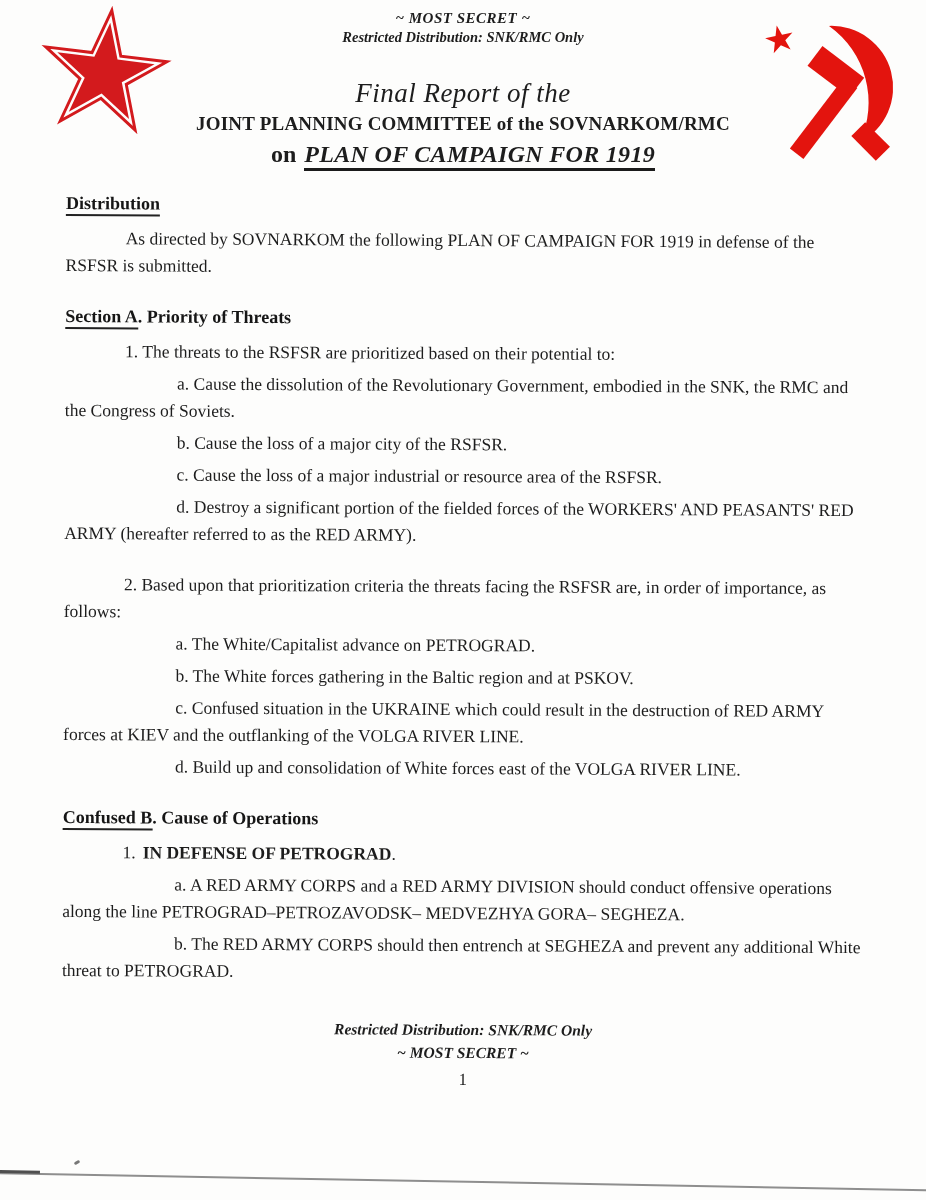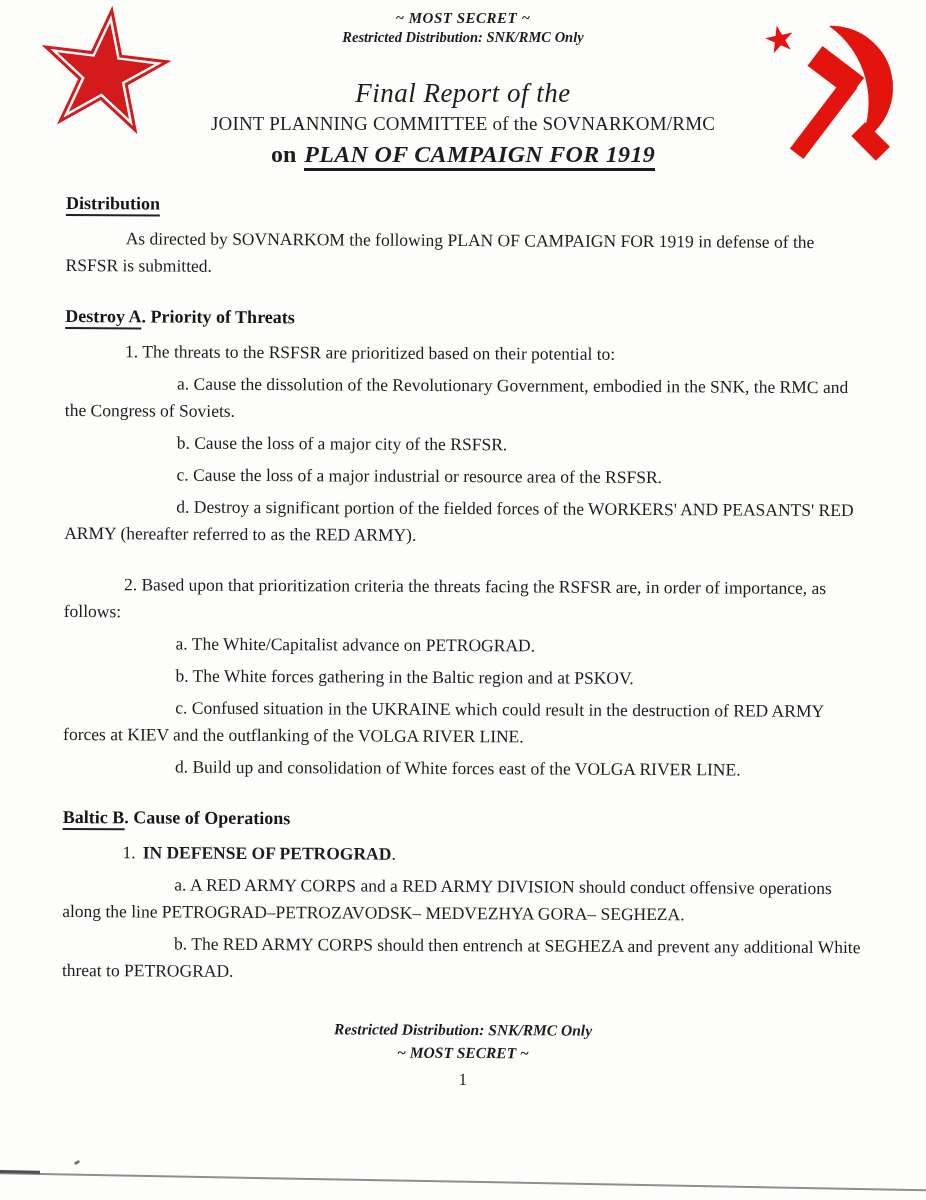--- a/index.html
+++ b/index.html
@@ -15,21 +15,21 @@
 
   
   .logo-star{position:absolute;left:28px;top:4px;}
   .logo-emblem{position:absolute;left:752px;top:12px;}
 
   
   .doc-header{padding-top:10px;text-align:center;}
   .hdr-cls{font-size:15px;font-weight:bold;font-style:italic;letter-spacing:.5px;}
   .hdr-dist{font-size:14.5px;font-weight:bold;font-style:italic;margin-top:2px;}
   .hdr-report{font-size:27px;font-style:italic;margin-top:32px;letter-spacing:.5px;}
-  .hdr-committee{font-size:19px;font-weight:normal;margin-top:4px;letter-spacing:.2px;}
+  .hdr-committee{font-size:19px;font-weight:bold;margin-top:4px;letter-spacing:.2px;}
   .hdr-subject{font-size:24px;font-weight:bold;margin-top:6px;}
   .hdr-subject .prefix{margin-right:8px;}
   .hdr-subject .title{font-style:italic;border-bottom:3px solid #1b1b1b;padding-bottom:1px;letter-spacing:.3px;}
 
   
   .doc-main{
     margin:22px 60px 0 66px;
     transform:rotate(.3deg);
     transform-origin:top left;
     font-size:17.5px;
@@ -101,33 +101,33 @@
     <div class="hdr-subject">
       <span class="prefix">on</span><span class="title">PLAN OF CAMPAIGN FOR 1919</span>
     </div>
   </header>
 
   <main class="doc-main">
 
     <h2 class="first"><span class="u">Distribution</span></h2>
     <p class="p1 after-h">As directed by SOVNARKOM the following PLAN OF CAMPAIGN FOR 1919 in defense of the RSFSR is submitted.</p>
 
-    <h2 class="sec"><span class="u">Destroy A</span><span>. Priority of Threats</span></h2>
+    <h2 class="sec"><span class="u">Section A</span><span>. Priority of Threats</span></h2>
     <p class="p1">1. The threats to the RSFSR are prioritized based on their potential to:</p>
     <p class="p2">a. Cause the dissolution of the Revolutionary Government, embodied in the SNK, the RMC and the Congress of Soviets.</p>
     <p class="p2">b. Cause the loss of a major city of the RSFSR.</p>
     <p class="p2">c. Cause the loss of a major industrial or resource area of the RSFSR.</p>
     <p class="p2">d. Destroy a significant portion of the fielded forces of the WORKERS' AND PEASANTS' RED ARMY (hereafter referred to as the RED ARMY).</p>
     <p class="p1 gap-top">2. Based upon that prioritization criteria the threats facing the RSFSR are, in order of importance, as follows:</p>
     <p class="p2">a. The White/Capitalist advance on PETROGRAD.</p>
     <p class="p2">b. The White forces gathering in the Baltic region and at PSKOV.</p>
     <p class="p2">c. Confused situation in the UKRAINE which could result in the destruction of RED ARMY forces at KIEV and the outflanking of the VOLGA RIVER LINE.</p>
     <p class="p2">d. Build up and consolidation of White forces east of the VOLGA RIVER LINE.</p>
 
-    <h2 class="sec"><span class="u">Baltic B</span><span>. Cause of Operations</span></h2>
+    <h2 class="sec"><span class="u">Confused B</span><span>. Cause of Operations</span></h2>
     <p class="p1 after-h"><span class="num">1.</span><span class="b">IN DEFENSE OF PETROGRAD</span><span>.</span></p>
     <p class="p2">a. A RED ARMY CORPS and a RED ARMY DIVISION should conduct offensive operations along the line PETROGRAD–PETROZAVODSK– MEDVEZHYA GORA– SEGHEZA.</p>
     <p class="p2">b. The RED ARMY CORPS should then entrench at SEGHEZA and prevent any additional White threat to PETROGRAD.</p>
 
   </main>
 
   <footer class="doc-footer">
     <div>Restricted Distribution: SNK/RMC Only</div>
     <div>~ MOST SECRET ~</div>
     <div class="page-num">1</div>

